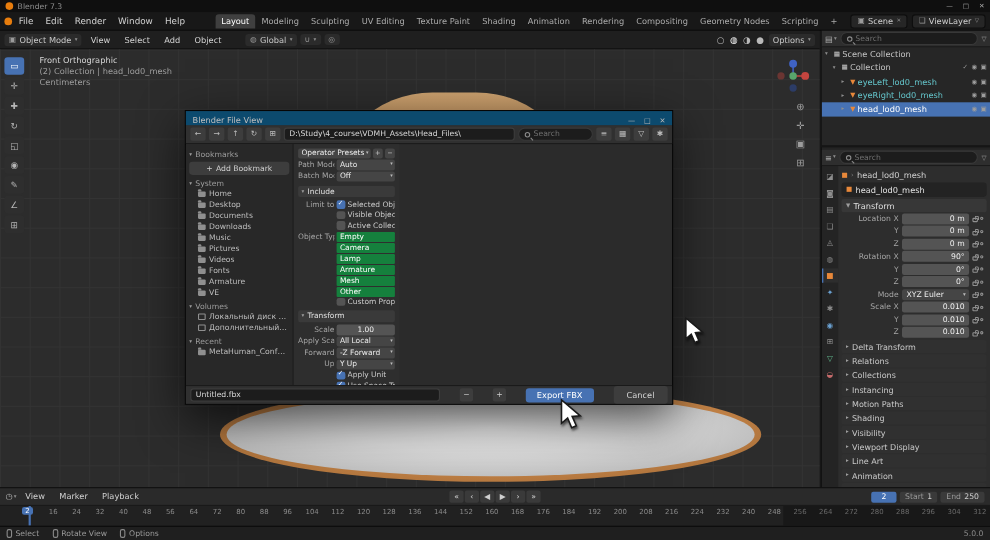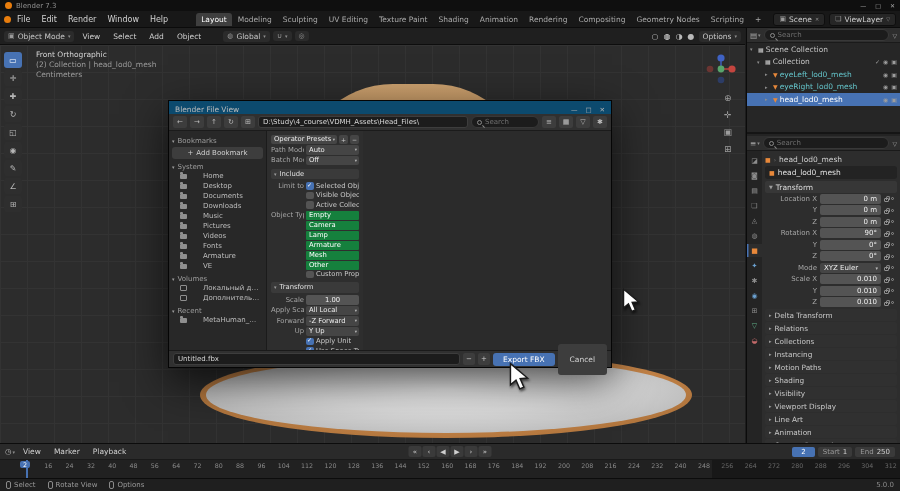--- a/index.html
+++ b/index.html
@@ -127,21 +127,21 @@
     display:flex; align-items:center; justify-content:center; flex:none; }
   .path-input, .fname { flex:1; height:12px; background:#1c1c1c; border:1px solid #3d3d3d; border-radius:3px;
     color:#d8d8d8; font-size:7px; padding:0 4px; font-family:"DejaVu Sans",sans-serif; min-width:0; }
   .dlg-search { width:68px; flex:none; }
   .dlg-main { flex:1; display:flex; min-height:0; }
   .dlg-sidebar { width:98px; flex:none; background:#282828; border-right:1px solid #1b1b1b;
     padding:2px 3px; font-size:7px; overflow:hidden; }
   .sb-header { display:flex; align-items:center; gap:3px; color:#9c9c9c; margin-top:4px; }
   .add-bookmark { margin:2px 0; background:#3d3d3d; border-radius:3px; display:flex; align-items:center;
     justify-content:center; gap:3px; padding:2px 0; color:#cfcfcf; }
-  .sb-item { display:flex; align-items:center; gap:16px; padding:1px 2px 1px 8px; border-radius:2px; color:#bdbdbd; white-space:nowrap; overflow:hidden; }
+  .sb-item { display:flex; align-items:center; gap:3px; padding:1px 2px 1px 8px; border-radius:2px; color:#bdbdbd; white-space:nowrap; overflow:hidden; }
   .sb-label { overflow:hidden; text-overflow:ellipsis; }
   .fold { width:7px; height:5px; background:#8f8f8f; border-radius:1px; position:relative; flex:none; margin-top:1px; }
   .fold::before { content:""; position:absolute; top:-2px; left:0; width:3px; height:2px; background:#8f8f8f; border-radius:1px 1px 0 0; }
   .disk { width:7px; height:6px; border:1px solid #8f8f8f; border-radius:1px; flex:none; }
   .dlg-files { flex:1; background:#222222; border-right:1px solid #1b1b1b; display:flex; flex-direction:column; min-width:0; }
   .files-header { height:13px; background:#2b2b2b; border-bottom:1px solid #191919; display:flex;
     align-items:center; padding:0 6px; color:#a8a8a8; font-size:7px; flex:none; }
   .col.name { flex:1; } .col.date { width:64px; } .col.size { width:26px; text-align:right; }
   .no-items { padding:5px 7px; color:#787878; font-size:7px; }
   .dlg-options { width:96px; flex:none; background:#2e2e2e; padding:3px 4px; font-size:6.8px; overflow:hidden; }
@@ -158,26 +158,26 @@
     padding:0 3px; color:#e0e0e0; margin:3px 0 2px; }
   .chk-row { display:grid; grid-template-columns:33px 8px 1fr; gap:2px; align-items:center; min-height:9.5px; }
   .chk { width:7.5px; height:7.5px; border-radius:2px; background:#545454; position:relative; }
   .chk.checked { background:#4772b3; }
   .chk.checked::after { content:"✓"; position:absolute; left:1px; top:-1.5px; color:#fff; font-size:6px; }
   .chk-label { color:#c9c9c9; white-space:nowrap; overflow:hidden; text-overflow:ellipsis; display:flex; align-items:center; gap:2px; }
   .otypes { display:flex; flex-direction:column; gap:1px; }
   .otype { height:9px; background:#15803d; color:#fff; display:flex; align-items:center; padding:0 3px; border-radius:1px; }
   .num { height:9.5px; background:#545454; border-radius:2px; color:#f2f2f2; display:flex; align-items:center; justify-content:center; }
   .dlg-footer { height:17px; background:#303030; border-top:1px solid #1a1a1a; display:flex;
-    align-items:center; gap:3px; padding:0 4px; flex:none; }
+    align-items:center; gap:18px; padding:0 4px; flex:none; }
   .mini { width:12px; height:12px; background:#3d3d3d; border-radius:2px; display:flex; align-items:center;
     justify-content:center; color:#ccc; font-size:7px; flex:none; }
   .btn-export { height:13px; background:#4772b3; color:#fff; border-radius:3px; padding:0 10px;
     display:flex; align-items:center; font-size:7.5px; flex:none; }
-  .btn-cancel { height:31px; background:#3d3d3d; color:#d5d5d5; border-radius:3px; padding:0 12px;
+  .btn-cancel { height:16px; background:#3d3d3d; color:#d5d5d5; border-radius:3px; padding:0 12px;
     display:flex; align-items:center; font-size:7.5px; flex:none; }
 
   
   .timeline { position:absolute; left:0; right:0; top:443px; height:35px; background:#262626; border-top:1px solid #0c0c0c; }
   .tl-header { height:16px; background:#2a2a2a; border-bottom:1px solid #191919; display:flex;
     align-items:center; gap:3px; padding:0 5px; position:relative; font-size:7.5px; }
   .transport { position:absolute; left:50%; transform:translateX(-50%); display:flex; gap:1px; }
   .tbtn2 { min-width:13px; height:11px; background:#3a3a3a; border-radius:2px; display:flex; align-items:center;
     justify-content:center; font-size:7px; color:#cfcfcf; padding:0 2px; }
   .tl-right { margin-left:auto; display:flex; align-items:center; gap:3px; }

